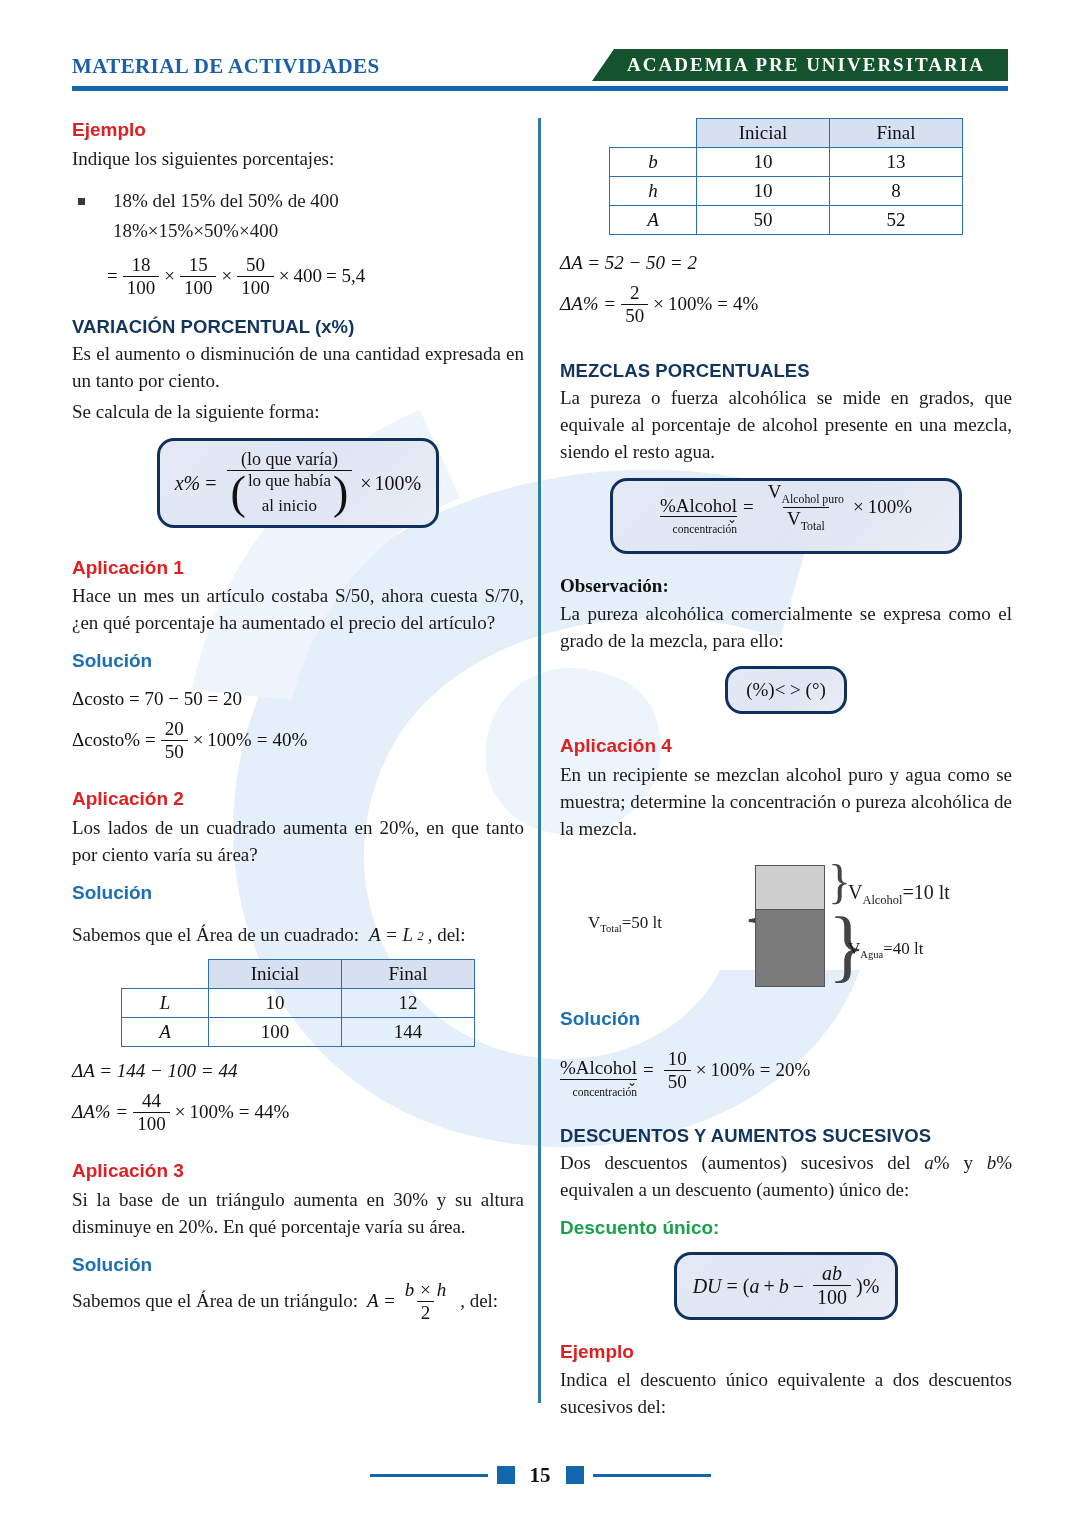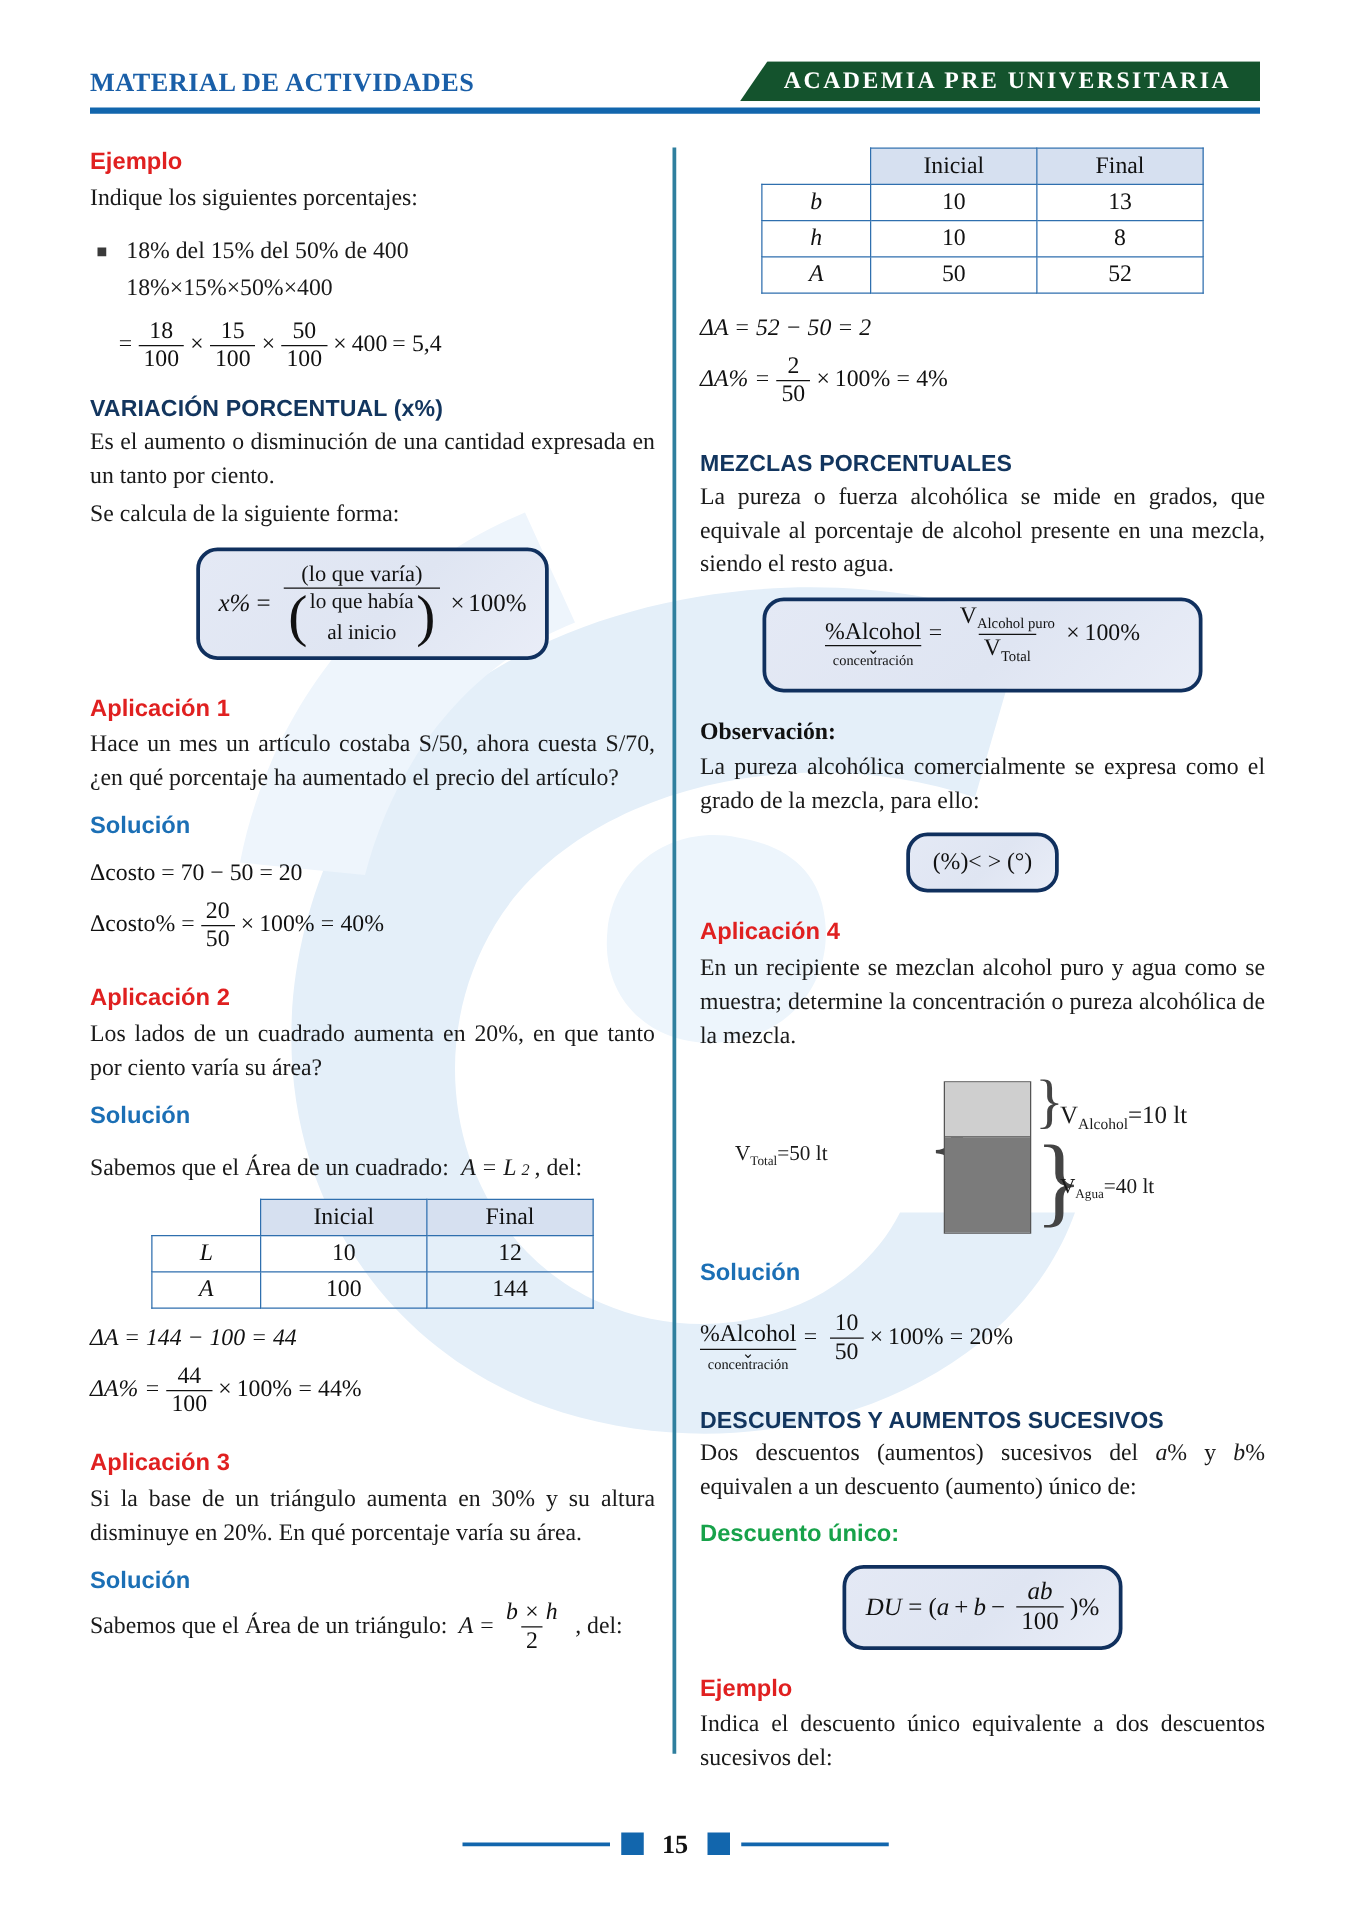--- a/index.html
+++ b/index.html
@@ -77,21 +77,21 @@
   .para{
     font-size:19px;line-height:1.42;margin:0 0 10px 0;
     text-align:justify;
   }
   .para.nojust{text-align:left;}
   .spacer-s{height:8px;}
   .spacer-m{height:16px;}
   .spacer-l{height:24px;}
 
   
-  .bullet-row{display:flex;gap:16px;margin:14px 0 0 6px;}
+  .bullet-row{display:flex;gap:28px;margin:14px 0 0 6px;}
   .bullet-sq{
     width:7px;height:7px;background:#3a3a3a;margin-top:11px;flex:0 0 auto;
   }
   .bullet-body{font-size:19px;line-height:1.5;}
 
   
   .math{font-family:"Liberation Serif", serif;font-size:19px;color:#111;
         display:flex;align-items:center;flex-wrap:wrap;line-height:1.1;}
   .math.it{font-style:italic;}
   .mi{font-style:italic;}
@@ -131,21 +131,21 @@
   .v-alc{height:44px;background:#cfcfcf;border-bottom:1.6px solid #555;box-sizing:border-box;}
   .v-agu{height:76px;background:#7b7b7b;}
   .brace-l{position:absolute;left:178px;top:8px;font-size:118px;line-height:.92;
            color:#444;font-family:"Liberation Serif", serif;}
   .brace-r1{position:absolute;left:268px;top:5px;font-size:48px;line-height:1;color:#444;}
   .brace-r2{position:absolute;left:268px;top:52px;font-size:80px;line-height:1;color:#444;}
   .lbl-alc{position:absolute;left:288px;top:28px;font-size:20px;white-space:nowrap;}
   .lbl-agu{position:absolute;left:288px;top:86px;font-size:17px;white-space:nowrap;}
 
   
-  .ubrace{display:inline-flex;flex-direction:column;align-items:center;margin-right:4px;}
+  .ubrace{display:inline-flex;flex-direction:column;align-items:flex-end;margin-right:4px;}
   .ubrace .top{font-size:19px;border-bottom:1.2px solid #111;padding-bottom:0px;}
   .ubrace .curl{font-size:12px;line-height:6px;color:#111;margin-top:-1px;}
   .ubrace .cap{font-size:11.5px;color:#111;margin-top:1px;}
 
   
   .footer{position:absolute;left:0;right:0;bottom:38px;height:28px;
           display:flex;align-items:center;justify-content:center;gap:0;}
   .f-line{width:118px;height:3px;background:#1266ad;}
   .f-sq{width:18px;height:18px;background:#1266ad;margin:0 9px;}
   .f-num{font-family:"Liberation Serif", serif;font-weight:bold;font-size:21px;color:#111;

